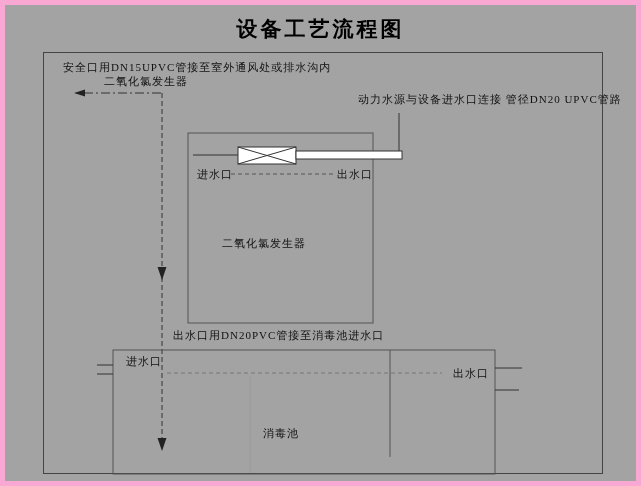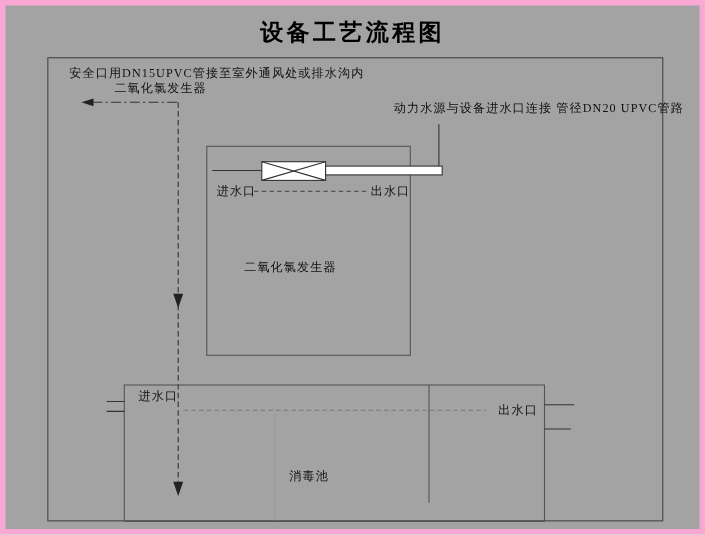--- a/index.html
+++ b/index.html
@@ -71,20 +71,21 @@
     <line x1="92" y1="360" x2="108" y2="360" stroke="#333" stroke-width="1"></line>
     <line x1="92" y1="369" x2="108" y2="369" stroke="#333" stroke-width="1"></line>
 
     <line x1="490" y1="363" x2="517" y2="363" stroke="#333" stroke-width="1"></line>
     <line x1="490" y1="385" x2="514" y2="385" stroke="#333" stroke-width="1"></line>
   </svg>
 
   <div class="label" style="left:58px;top:56px;">安全口用DN15UPVC管接至室外通风处或排水沟内</div>
   <div class="label" style="left:99px;top:70px;">二氧化氯发生器</div>
   <div class="label" style="left:353px;top:88px;">动力水源与设备进水口连接 管径DN20 UPVC管路</div>
+  <div class="label" style="left:168px;top:324px;">出水口用DN20PVC管接至消毒池进水口</div>
 
   <div class="label" style="left:192px;top:163px;">进水口</div>
   <div class="label" style="left:332px;top:163px;">出水口</div>
   <div class="label center-label" style="left:183px;top:232px;width:152px;">二氧化氯发生器</div>
 
   <div class="label" style="left:121px;top:350px;">进水口</div>
   <div class="label" style="left:448px;top:362px;">出水口</div>
   <div class="label" style="left:258px;top:422px;text-align:center;">消毒池</div>
 
 </div>

